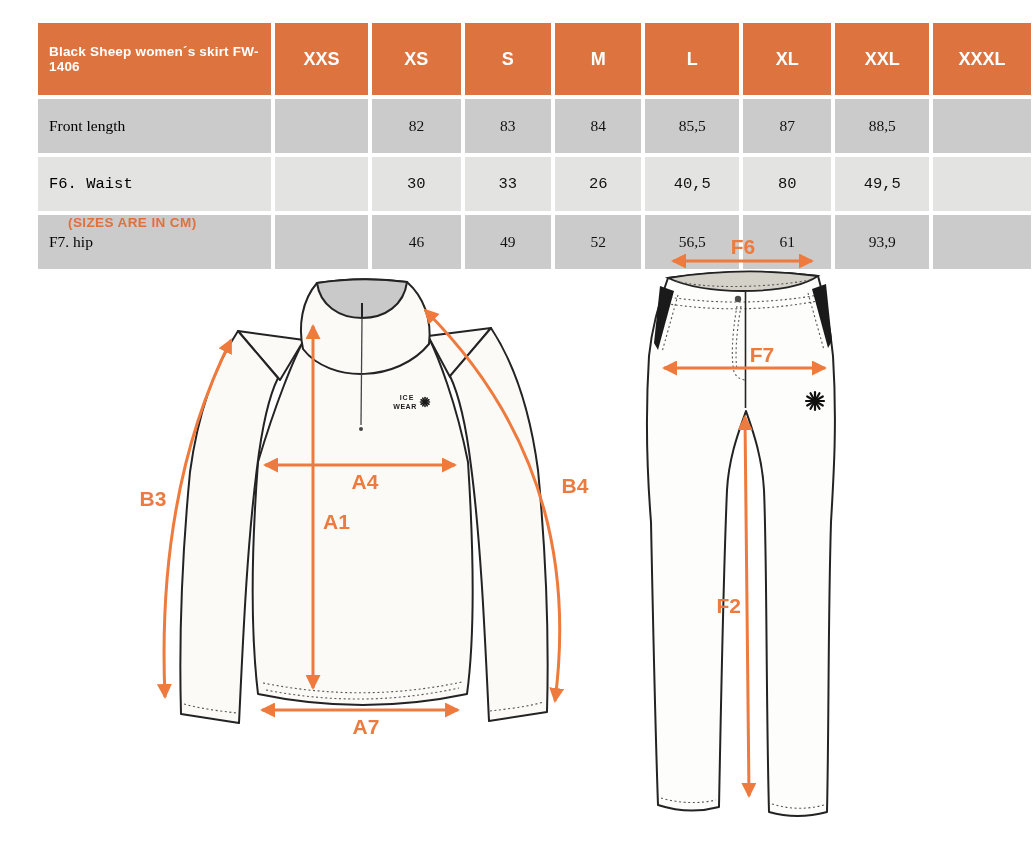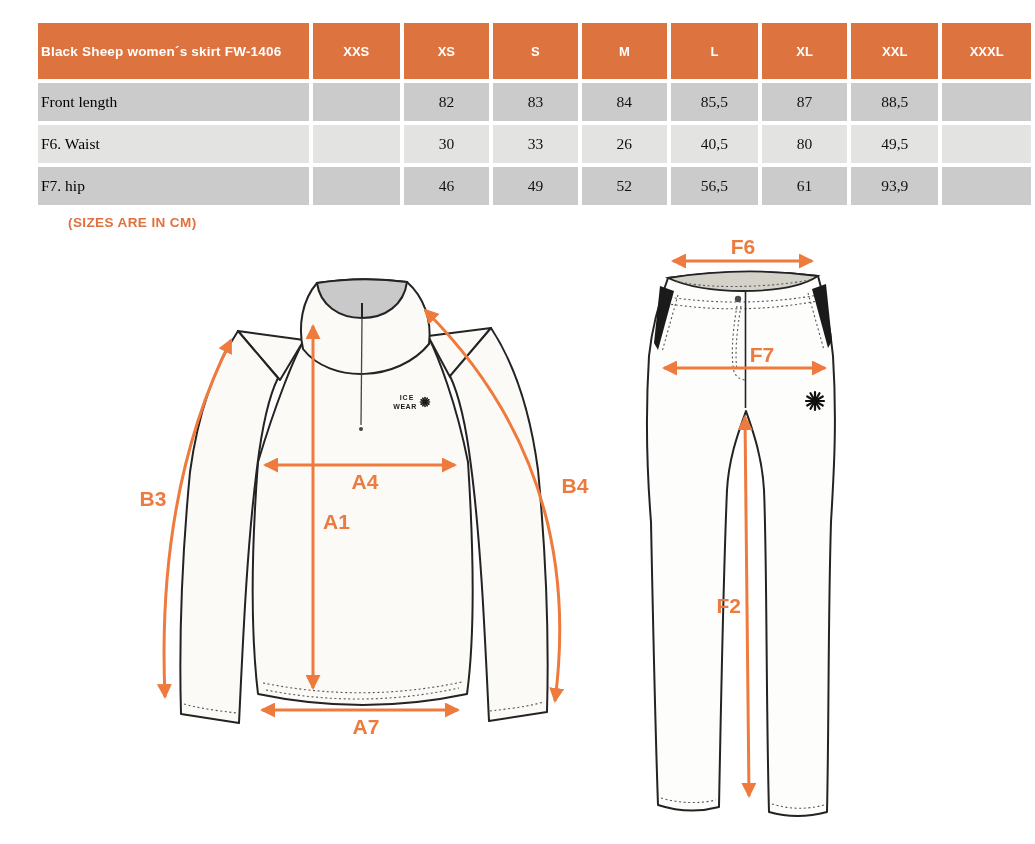--- a/index.html
+++ b/index.html
@@ -1,31 +1,31 @@
 <!DOCTYPE html>
 <html><head>
 <meta charset="utf-8">
 <style>
   html,body{margin:0;padding:0;background:#fff;}
   #stage{position:relative;width:1035px;height:844px;background:#fff;overflow:hidden;
          font-family:"Liberation Sans",sans-serif;}
 
   
   table.size-table{position:absolute;left:34px;top:19px;border-collapse:separate;border-spacing:4px;}
-  table.size-table td,table.size-table th{padding:3px;}
+  table.size-table td,table.size-table th{padding:11px;}
   th.th-title{width:320px;height:50px;background:#dd7440;color:#fff;text-align:left;
               padding-left:30px;font-size:13.5px;font-weight:bold;letter-spacing:.2px;}
   th.th-size{width:95px;height:50px;background:#dd7440;color:#fff;text-align:center;
-             font-size:13px;font-weight:bold;}
+             font-size:18px;font-weight:bold;}
   td.td-label{height:32px;text-align:left;padding-left:30px;
               font-family:"Liberation Serif",serif;font-size:15.5px;color:#000000;}
   td.td-val{height:32px;text-align:center;font-family:"Liberation Serif",serif;
             font-size:15.5px;color:#111;margin-left:20px;}
   tr.row-dark td{background:#cbcbcb;}
-  tr.row-light td{background:#e3e3e1;}
+  tr.row-light td{background:#e3e3e1;font-family:Liberation Mono, monospace;}
 
   
   .cm-note{position:absolute;left:68px;top:215px;color:#e0703c;font-size:13.5px;
            font-weight:600;letter-spacing:.4px;}
 
   
   svg#diagrams{position:absolute;left:0;top:230px;}
   .outline{fill:#fbfaf7;stroke:#232323;stroke-width:2;stroke-linejoin:round;}
   .outline-p{fill:#fdfdfb;stroke:#232323;stroke-width:2;stroke-linejoin:round;}
   .stitch{fill:none;stroke:#555;stroke-width:1.1;stroke-dasharray:2 2.6;}

